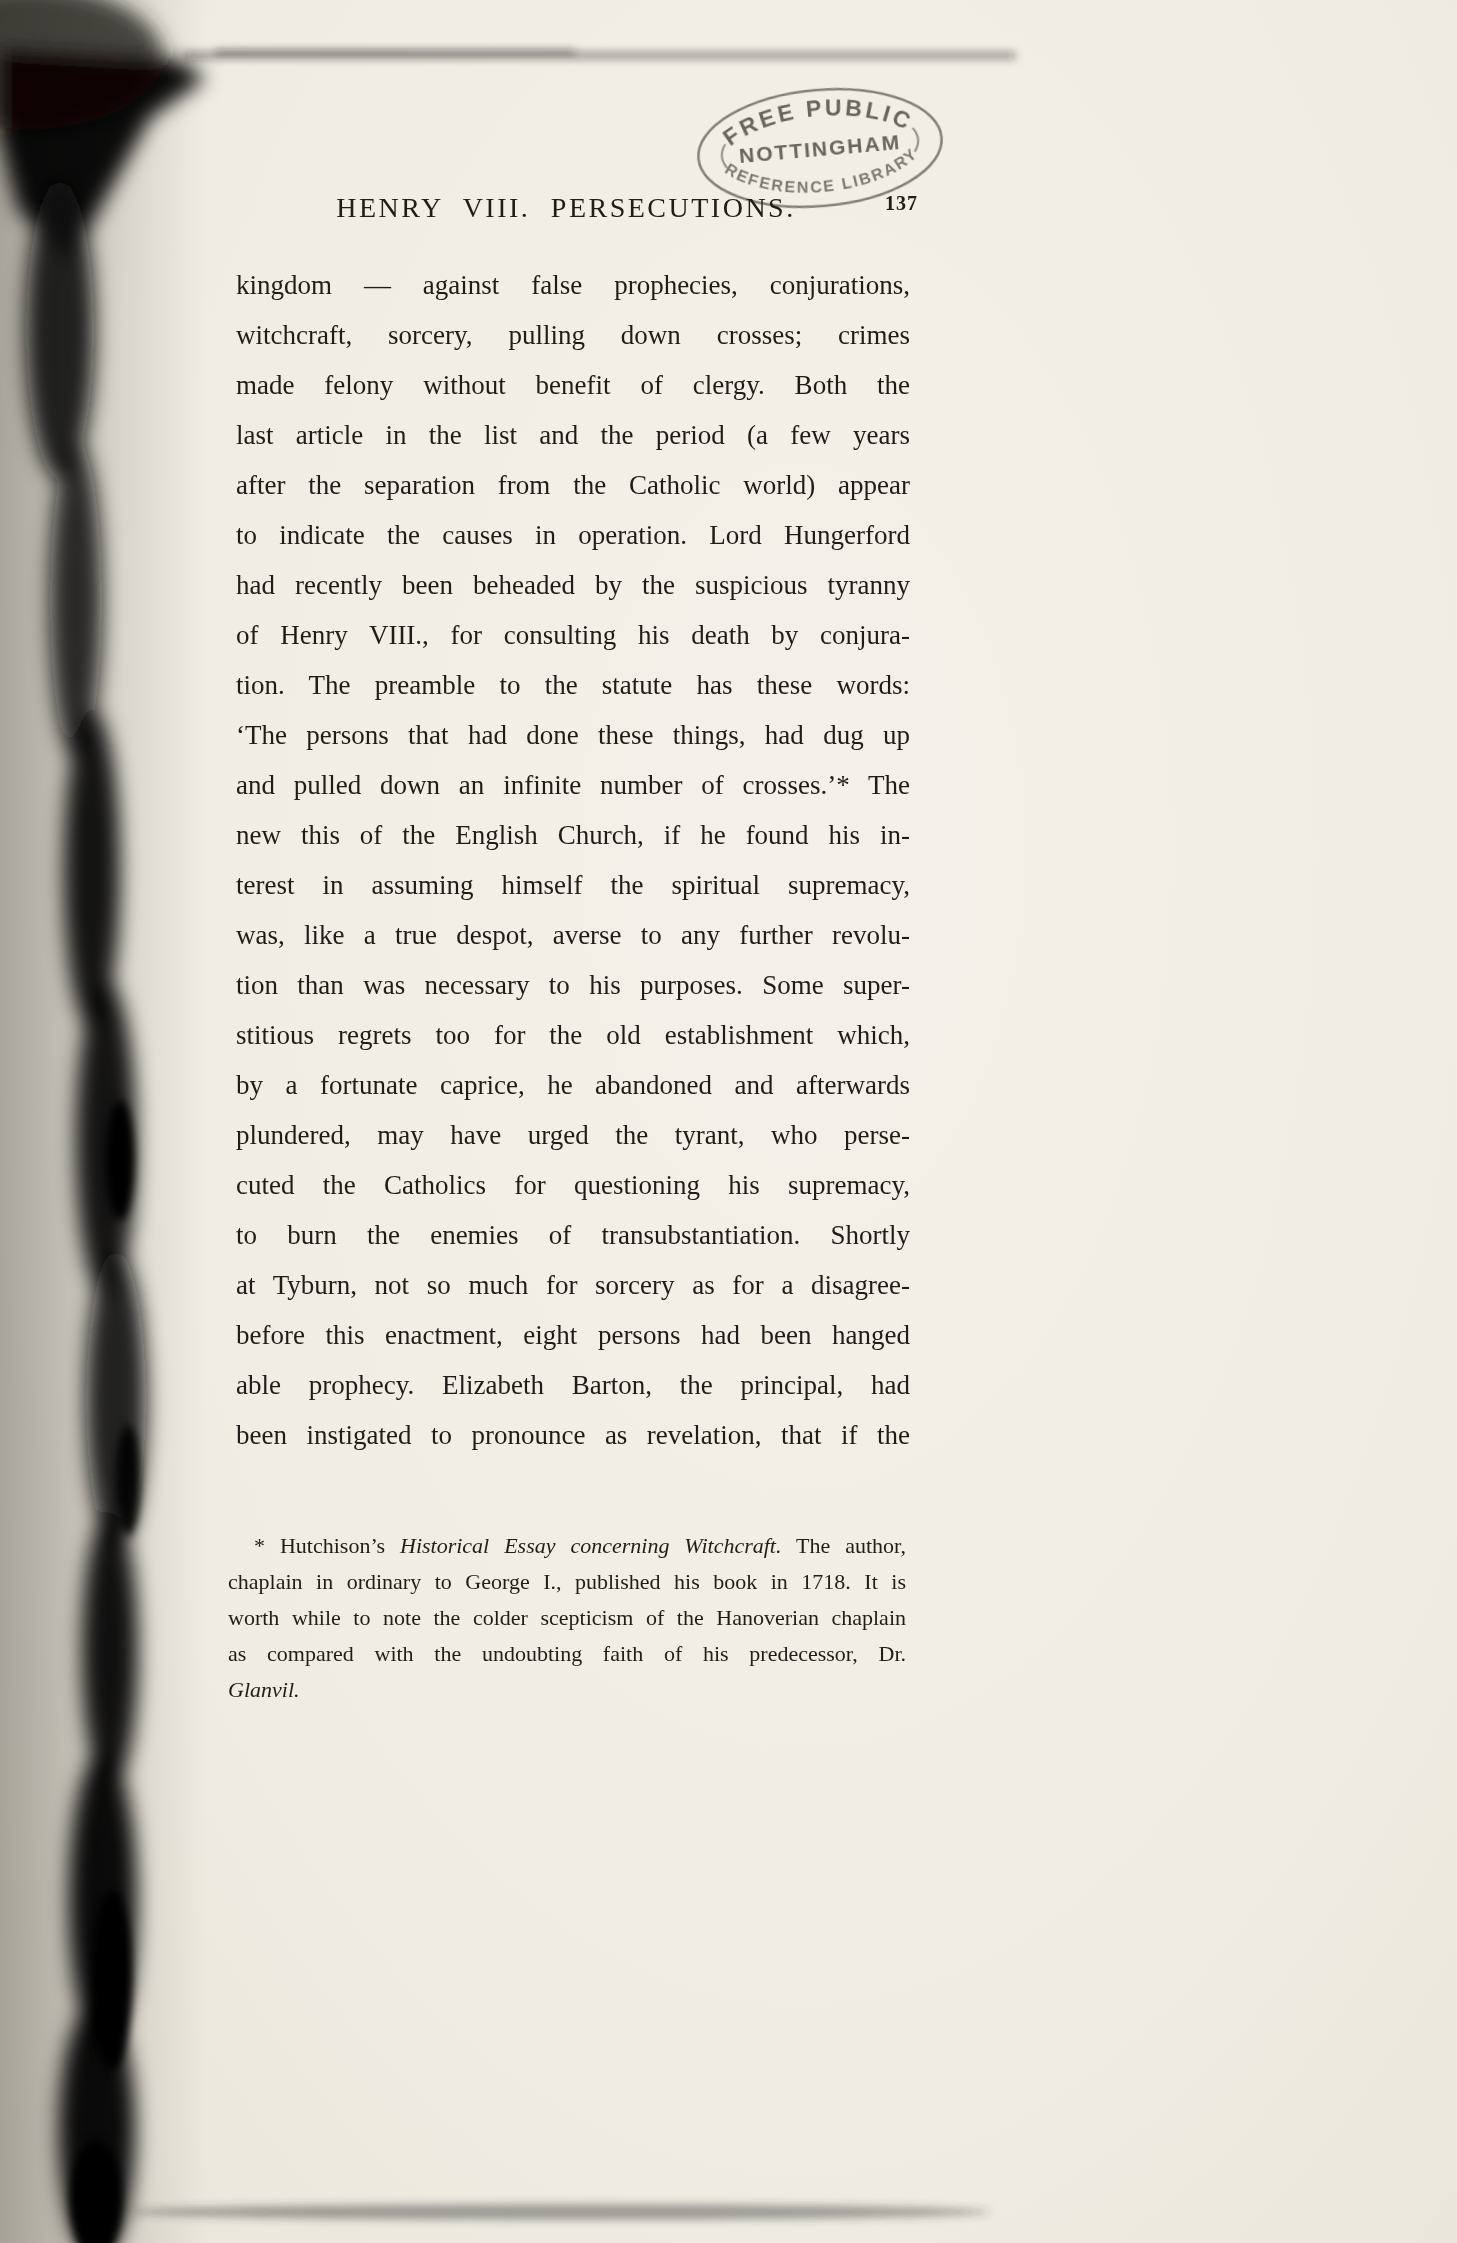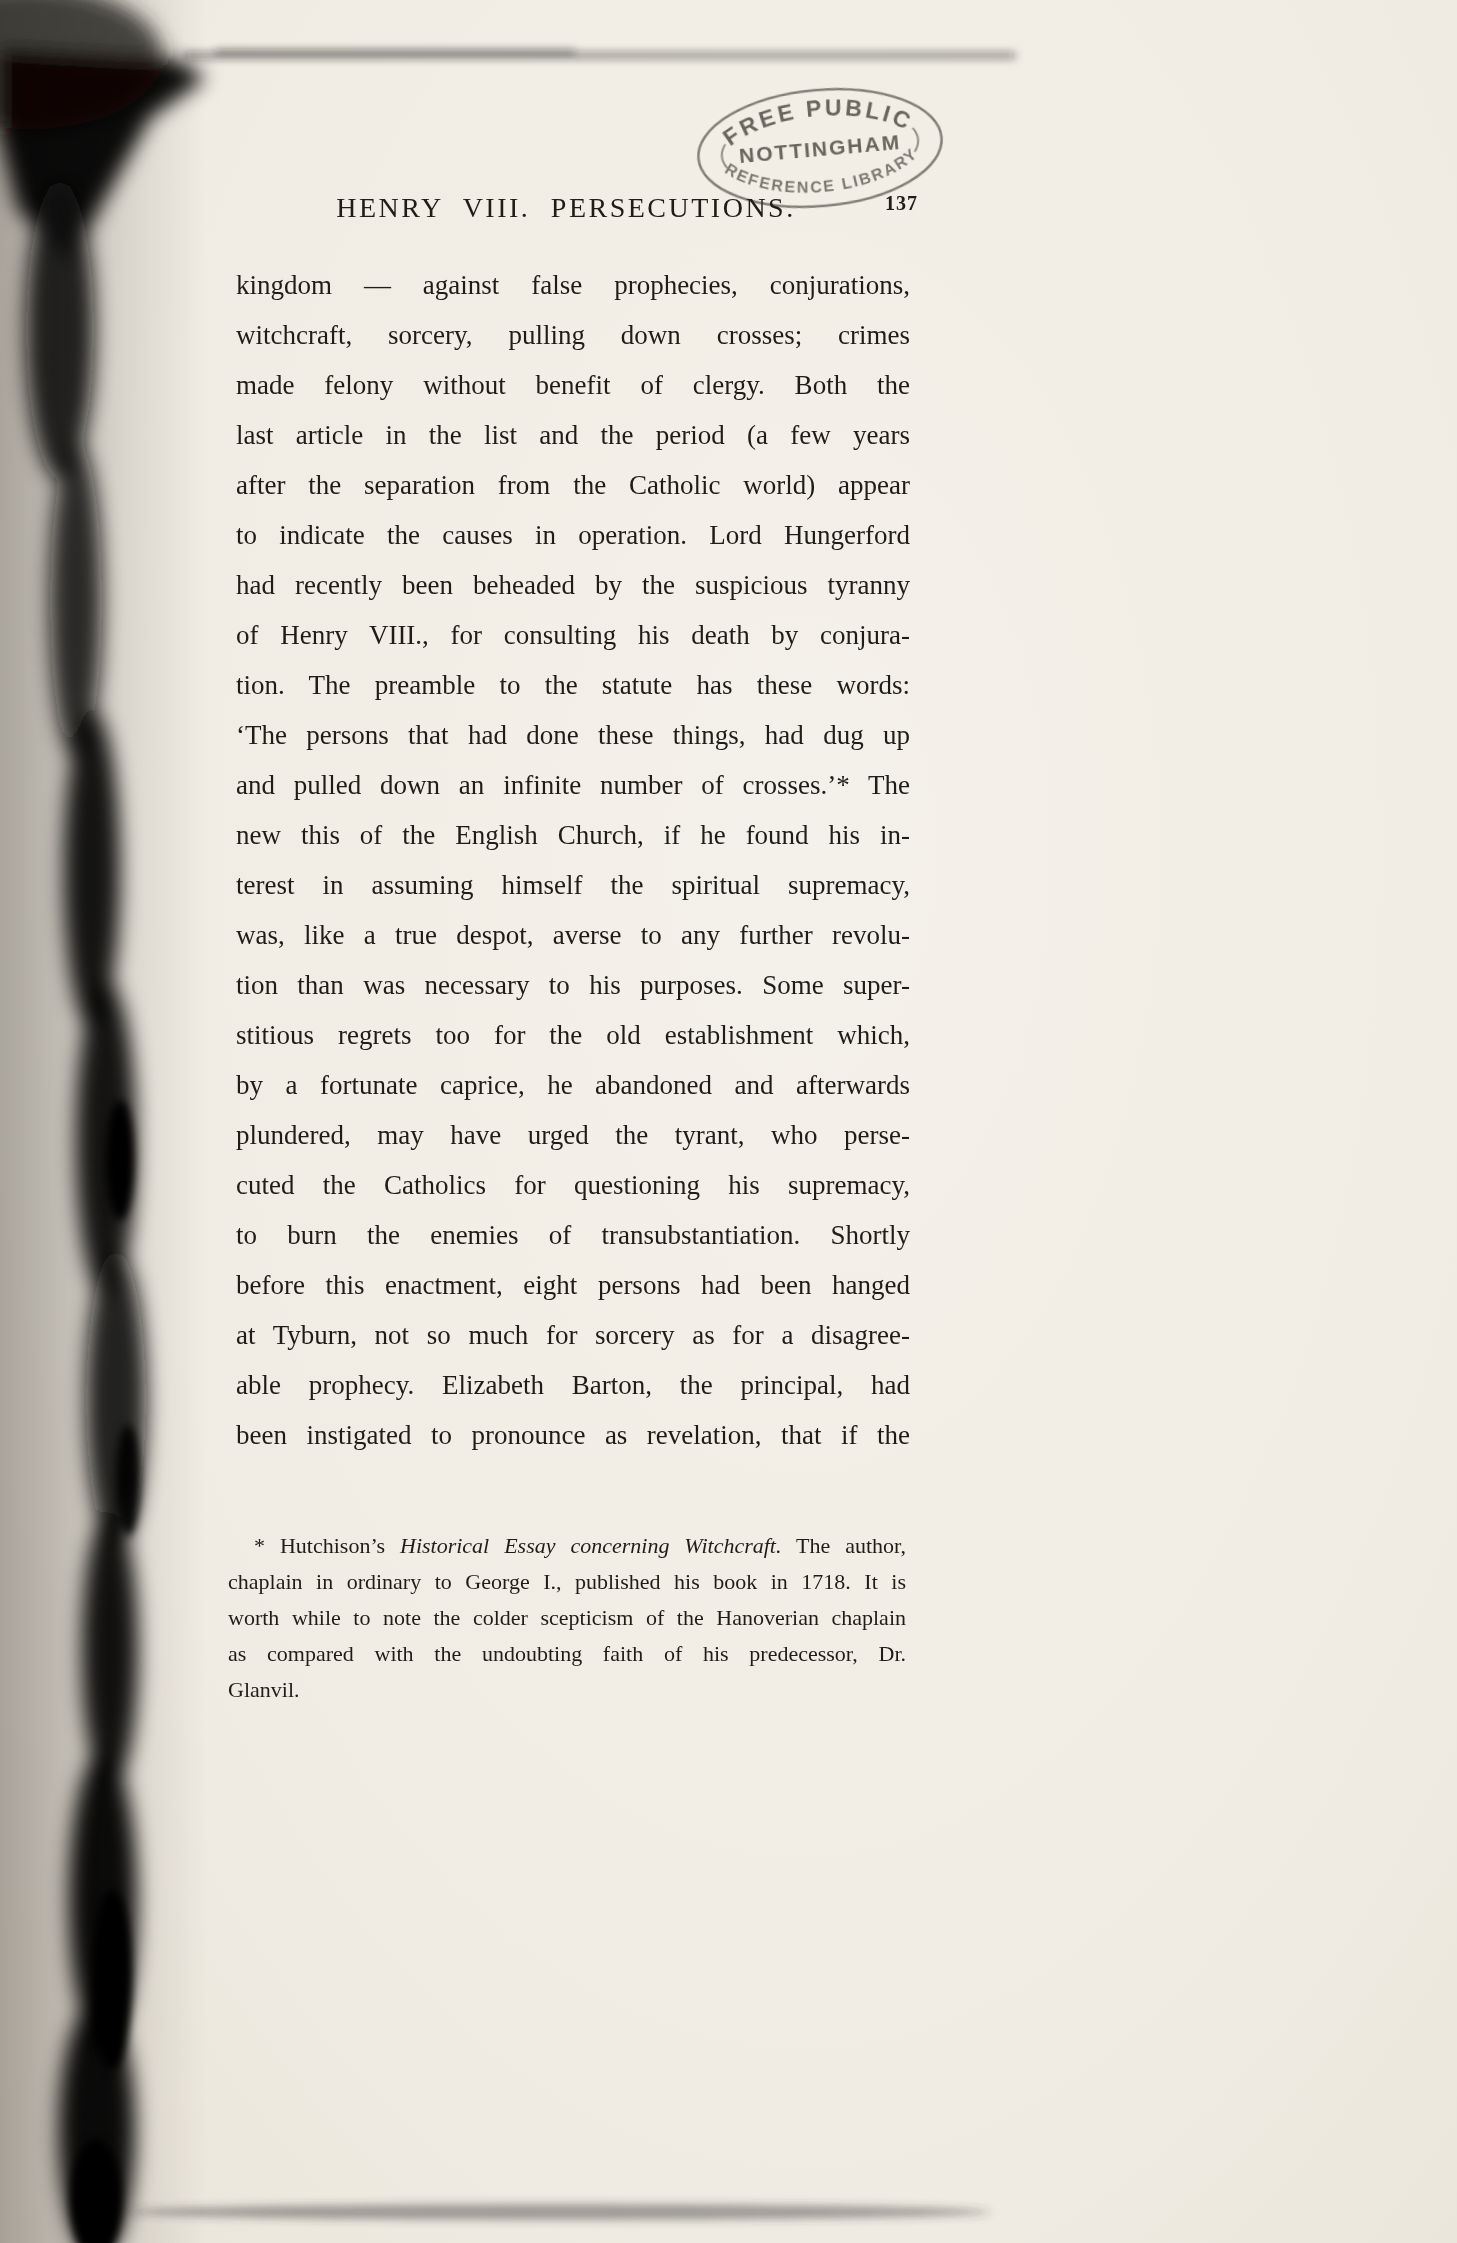--- a/index.html
+++ b/index.html
@@ -91,21 +91,21 @@
     font-size: 22px;
   }
   .fn-line {
     height: 36px;
     line-height: 36px;
     text-align: justify;
     text-align-last: justify;
     text-justify: inter-word;
   }
   .fn-first { padding-left: 26px; }
-  .fn-rest .fn-line:last-child { text-align-last: left; }
+  .fn-rest .fn-line:last-child { text-align-last: left; font-style: italic; }
   .italic { font-style: italic; margin-top: 24px; }
 </style>
 </head>
 <body>
 
 <div class="page">
 
   <svg class="artifacts" width="1457" height="2243" viewBox="0 0 1457 2243" aria-hidden="true">
     <defs>
       <filter id="blur10" x="-60%" y="-60%" width="220%" height="220%">
@@ -176,22 +176,22 @@
       <div class="body-line">and pulled down an infinite number of crosses.’* The</div>
       <div class="body-line">new this of the English Church, if he found his in-</div>
       <div class="body-line">terest in assuming himself the spiritual supremacy,</div>
       <div class="body-line">was, like a true despot, averse to any further revolu-</div>
       <div class="body-line">tion than was necessary to his purposes. Some super-</div>
       <div class="body-line">stitious regrets too for the old establishment which,</div>
       <div class="body-line">by a fortunate caprice, he abandoned and afterwards</div>
       <div class="body-line">plundered, may have urged the tyrant, who perse-</div>
       <div class="body-line">cuted the Catholics for questioning his supremacy,</div>
       <div class="body-line">to burn the enemies of transubstantiation. Shortly</div>
+      <div class="body-line">at Tyburn, not so much for sorcery as for a disagree-</div>
       <div class="body-line">before this enactment, eight persons had been hanged</div>
-      <div class="body-line">at Tyburn, not so much for sorcery as for a disagree-</div>
       <div class="body-line">able prophecy. Elizabeth Barton, the principal, had</div>
       <div class="body-line">been instigated to pronounce as revelation, that if the</div>
     </div>
 
   <div class="footnote">
     <div class="fn-line fn-first"><span>* Hutchison’s </span><span class="italic">Historical Essay concerning Witchcraft.</span><span> The author,</span></div>
     <div class="fn-rest">
         <div class="fn-line">chaplain in ordinary to George I., published his book in 1718. It is</div>
         <div class="fn-line">worth while to note the colder scepticism of the Hanoverian chaplain</div>
         <div class="fn-line">as compared with the undoubting faith of his predecessor, Dr.</div>

